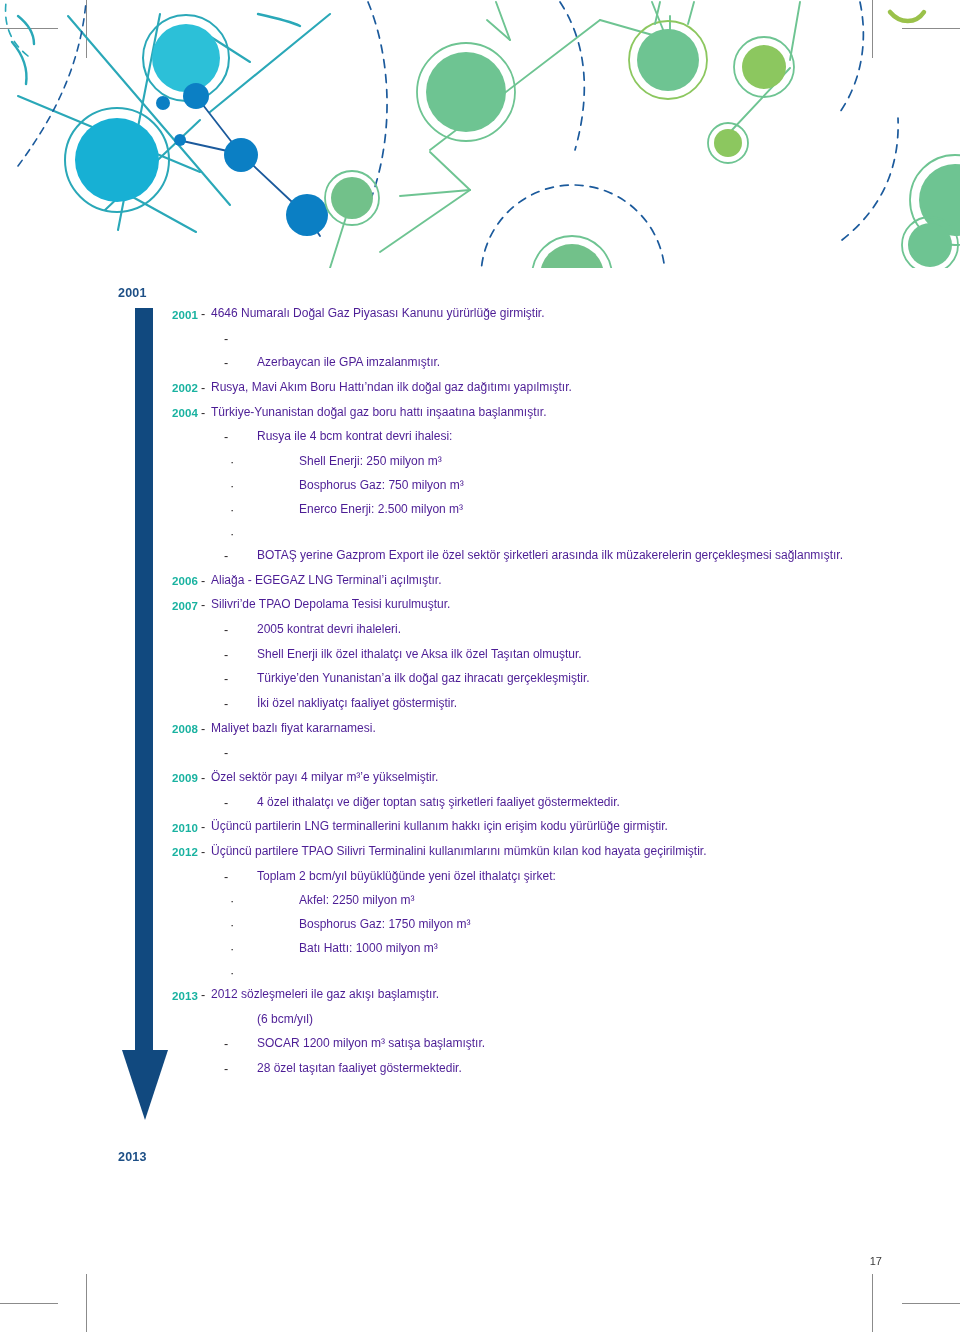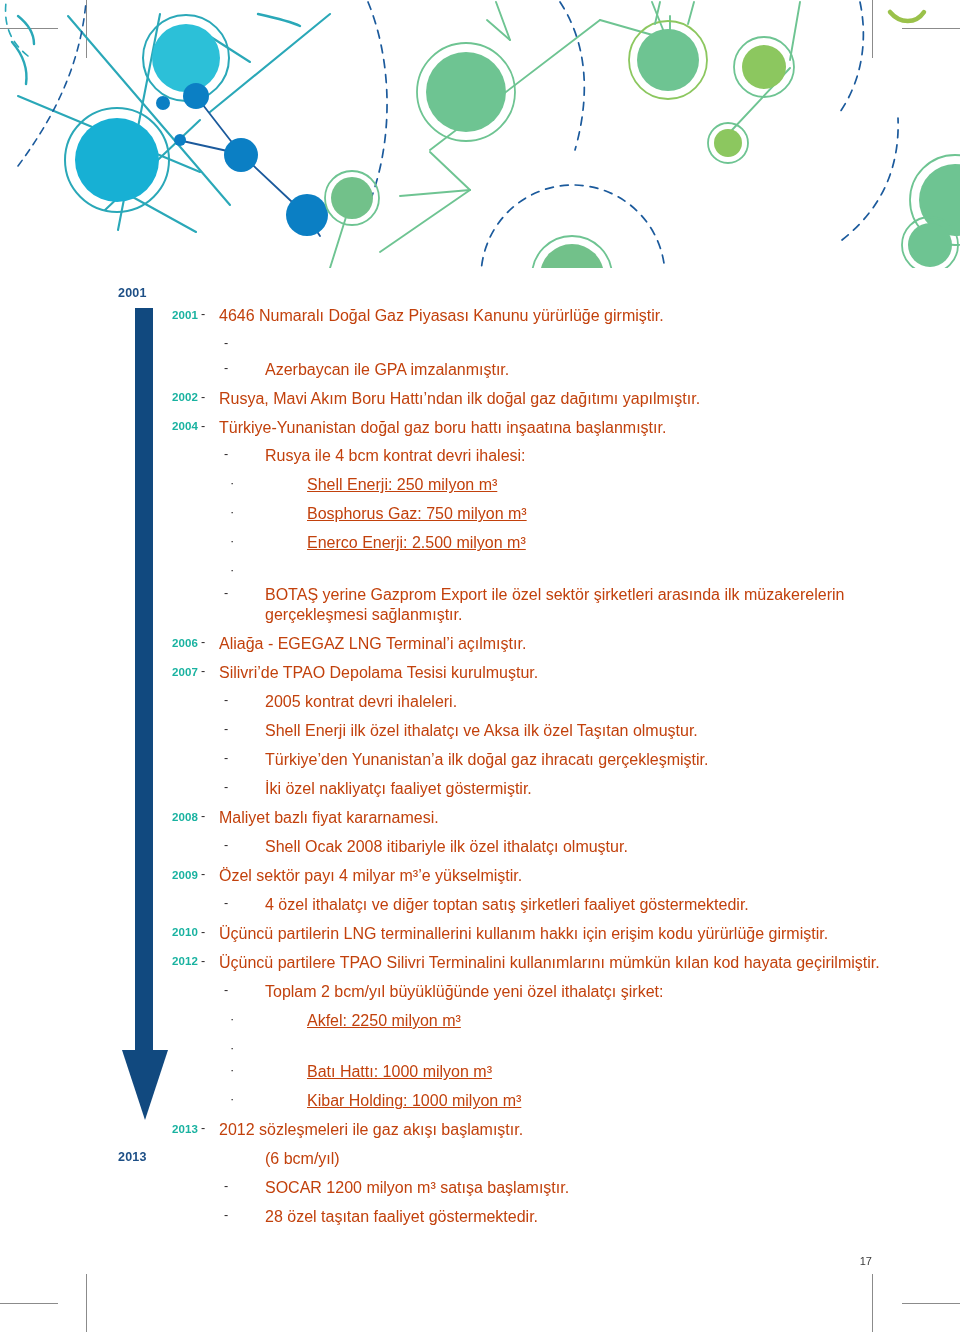--- a/index.html
+++ b/index.html
@@ -81,53 +81,53 @@
     letter-spacing: .1px;
   }
   .dash {
     flex: 0 0 10px;
     font-size: 12.6px;
     color: #231f20;
     padding-left: 3px;
   }
   .txt {
     flex: 1 1 auto;
-    font-size: 16px;
-    color: #c2410c;
-    margin-left: 8px;
+    font-size: 12px;
+    color: #4c1d95;
   }
 
   
   .row.sub .yr { visibility: hidden; }
   .row.sub .dash { padding-left: 26px; flex: 0 0 33px; }
 
   
   .row.bullet .yr { visibility: hidden; }
   .row.bullet .dash {
     padding-left: 32px;
     flex: 0 0 39px;
     font-size: 13px;
     line-height: 1;
     padding-top: 1px;
   }
-  .row.bullet .txt { padding-left: 30px; text-decoration: underline; }
+  .row.bullet .txt { padding-left: 30px; }
 
   
   .row.plain .yr { visibility: hidden; }
   .row.plain .dash { visibility: hidden; padding-left: 26px; flex: 0 0 33px; }
 
   
   #page-num {
     position: absolute;
     left: 0;
     top: 1255px;
     width: 872px;
     text-align: right;
     font-size: 11px;
     color: #3a3a3a;
+    padding-left: 10px;
   }
 </style>
 </head>
 <body>
 
 <div class="crop h" style="left:0px;  top:28px;"></div>
 <div class="crop v" style="left:86px; top:0px;"></div>
 <div class="crop h" style="left:902px; top:28px;"></div>
 <div class="crop v" style="left:872px; top:0px;"></div>
 <div class="crop h" style="left:0px;  top:1303px;"></div>
@@ -324,21 +324,20 @@
       <span class="txt">İki özel nakliyatçı faaliyet göstermiştir.</span>
     </div>
     <div class="row year">
       <span class="yr">2008</span>
       <span class="dash">-</span>
       <span class="txt">Maliyet bazlı fiyat kararnamesi.</span>
     </div>
     <div class="row sub">
       <span class="yr"></span>
       <span class="dash">-</span>
-      <span class="txt">Shell Ocak 2008 itibariyle ilk özel ithalatçı olmuştur.</span>
     </div>
     <div class="row year">
       <span class="yr">2009</span>
       <span class="dash">-</span>
       <span class="txt">Özel sektör payı 4 milyar m³’e yükselmiştir.</span>
     </div>
     <div class="row sub">
       <span class="yr"></span>
       <span class="dash">-</span>
       <span class="txt">4 özel ithalatçı ve diğer toptan satış şirketleri faaliyet göstermektedir.</span>
@@ -359,30 +358,30 @@
       <span class="txt">Toplam 2 bcm/yıl büyüklüğünde yeni özel ithalatçı şirket:</span>
     </div>
     <div class="row bullet">
       <span class="yr"></span>
       <span class="dash">·</span>
       <span class="txt">Akfel: 2250 milyon m³</span>
     </div>
     <div class="row bullet">
       <span class="yr"></span>
       <span class="dash">·</span>
+      <span class="txt">Bosphorus Gaz: 1750 milyon m³</span>
     </div>
     <div class="row bullet">
       <span class="yr"></span>
       <span class="dash">·</span>
       <span class="txt">Batı Hattı: 1000 milyon m³</span>
     </div>
     <div class="row bullet">
       <span class="yr"></span>
       <span class="dash">·</span>
-      <span class="txt">Kibar Holding: 1000 milyon m³</span>
     </div>
     <div class="row year">
       <span class="yr">2013</span>
       <span class="dash">-</span>
       <span class="txt">2012 sözleşmeleri ile gaz akışı başlamıştır.</span>
     </div>
     <div class="row plain">
       <span class="yr"></span>
       <span class="dash"></span>
       <span class="txt">(6 bcm/yıl)</span>

